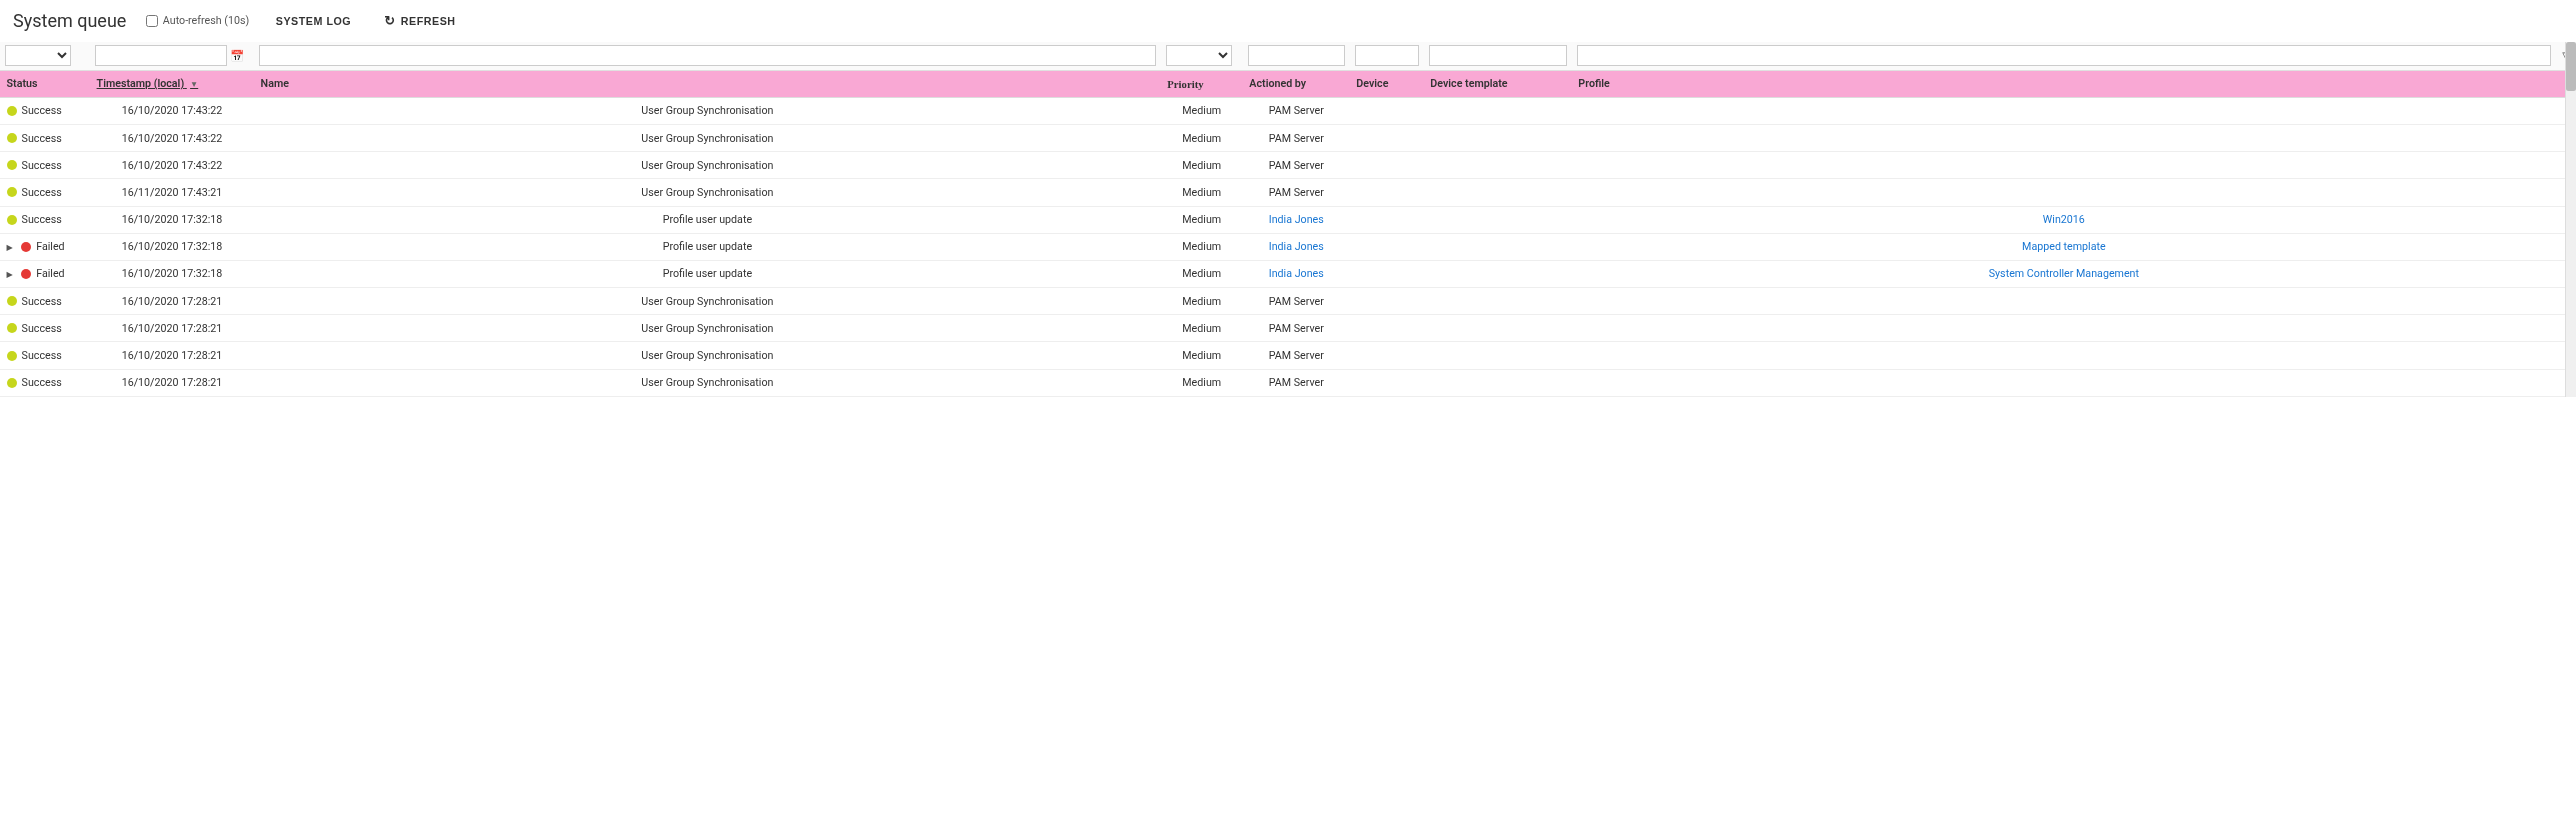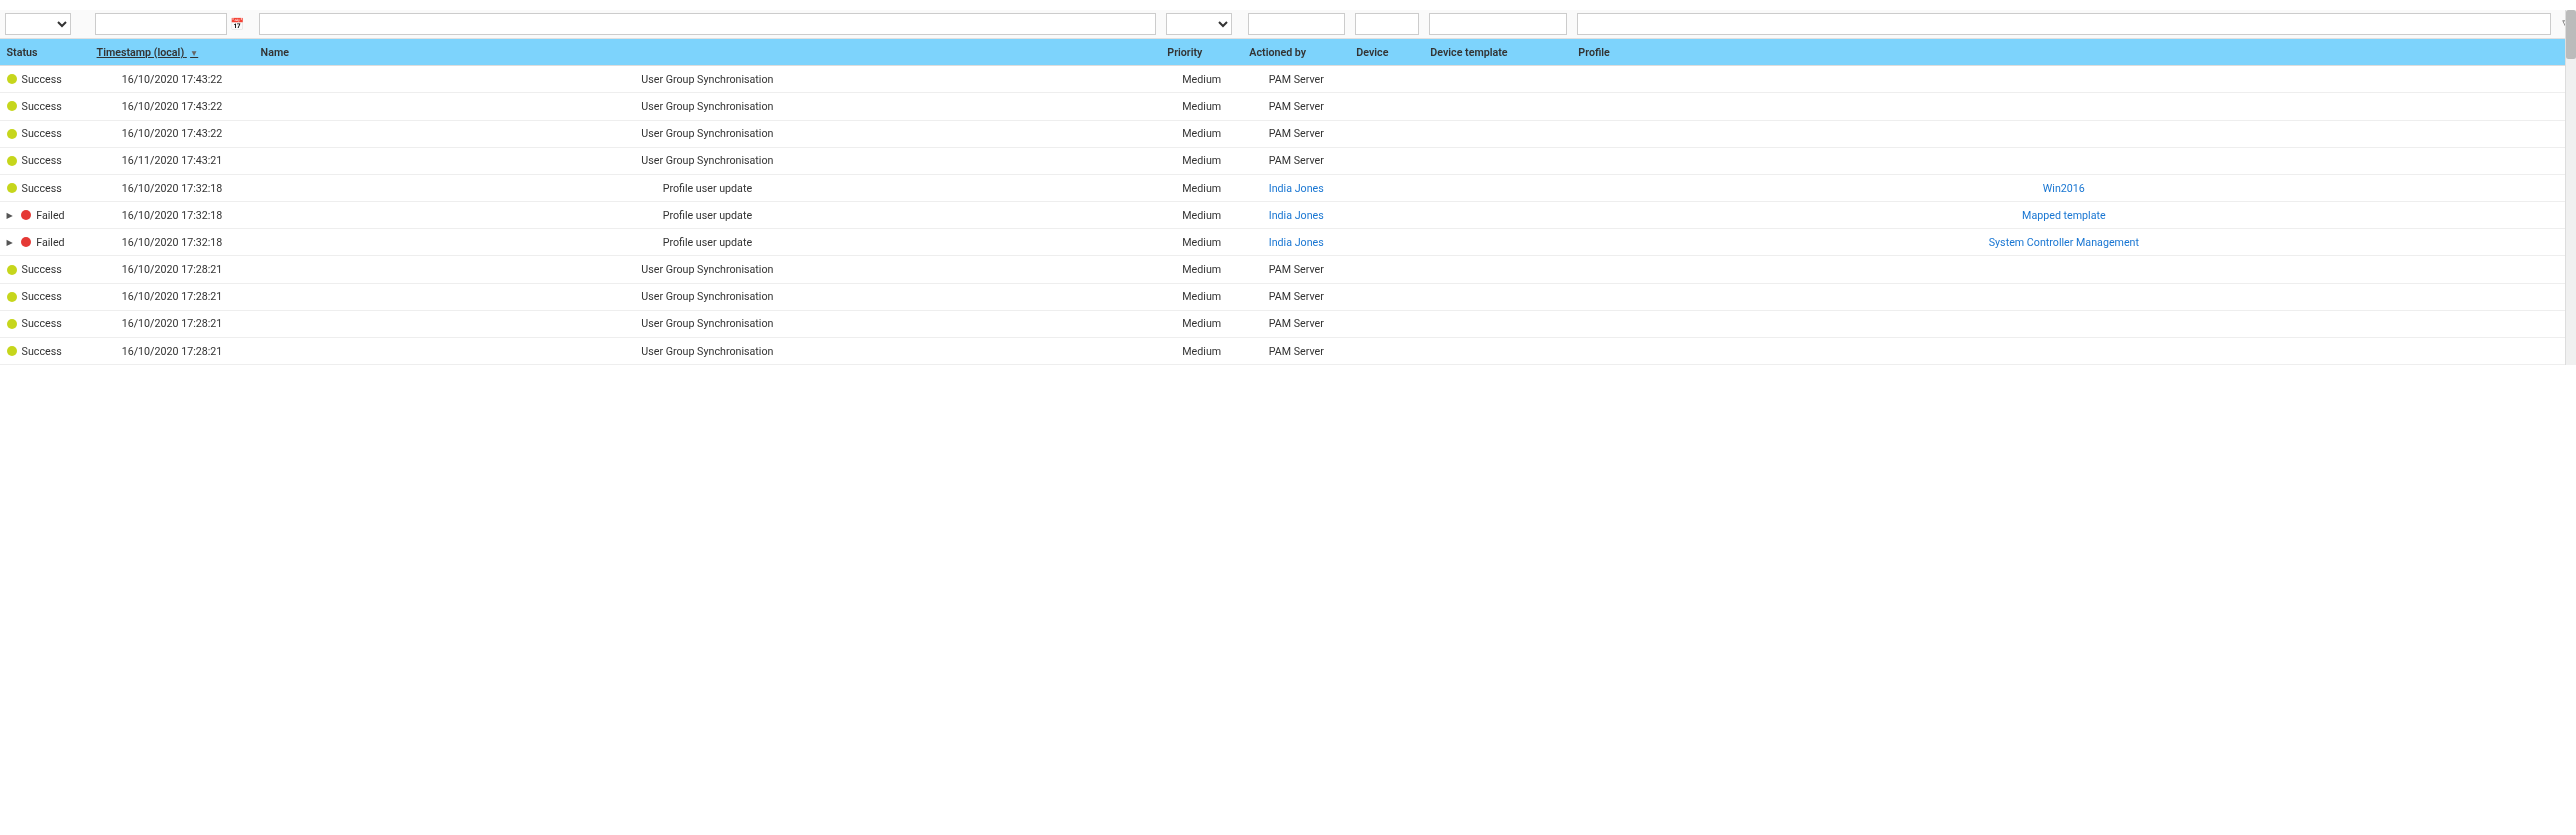--- a/index.html
+++ b/index.html
@@ -105,21 +105,21 @@
     .calendar-icon {
       font-size: 11.5px;
       color: #555;
     }
     .filter-cell-date {
       display: flex;
       align-items: center;
       gap: 3.3px;
     }
     thead tr.header-row th {
-      background: #7dd3fc;
+      background: #f9a8d4;
       border-bottom: 1.6px solid #ddd;
       border-top: 0.8px solid #e0e0e0;
       padding: 6.6px 6.6px;
       text-align: left;
       font-weight: 600;
       font-size: 10.7px;
       color: #333;
       white-space: nowrap;
     }
     th .sort-icon {
@@ -190,20 +190,32 @@
       border-radius: 2.5px;
     }
     .table-wrapper {
       position: relative;
     }
   </style>
 </head>
 <body>
 
 <div class="page-container">
+  <div class="header">
+    <h1 class="page-title">System queue</h1>
+    <label class="auto-refresh">
+      <input type="checkbox" style="">
+      <span>Auto-refresh (10s)</span>
+    </label>
+    <button class="system-log-btn">SYSTEM LOG</button>
+    <button class="refresh-btn">
+      <span class="refresh-icon">↻</span>
+      <span>REFRESH</span>
+    </button>
+  </div>
 
   <div class="table-wrapper">
     <table>
       <thead>
 
         <tr class="filter-row">
           <td style="width:90px;">
             <select class="filter-select">
               <option value=""></option>
             </select>
@@ -243,21 +255,21 @@
           <th style="width:90px;">
             <span>Status</span>
           </th>
           <th style="width:164px; cursor:pointer;text-decoration:underline;">
             <span>Timestamp (local)</span>
             <span class="sort-icon">▼</span>
           </th>
           <th>
             <span>Name</span>
           </th>
-          <th style="width:82px;">
+          <th style="width:82px;font-family:Liberation Serif, serif;">
             <span>Priority</span>
           </th>
           <th style="width:107px;">
             <span>Actioned by</span>
           </th>
           <th style="width:74px;">
             <span>Device</span>
           </th>
           <th style="width:148px;">
             <span>Device template</span>

